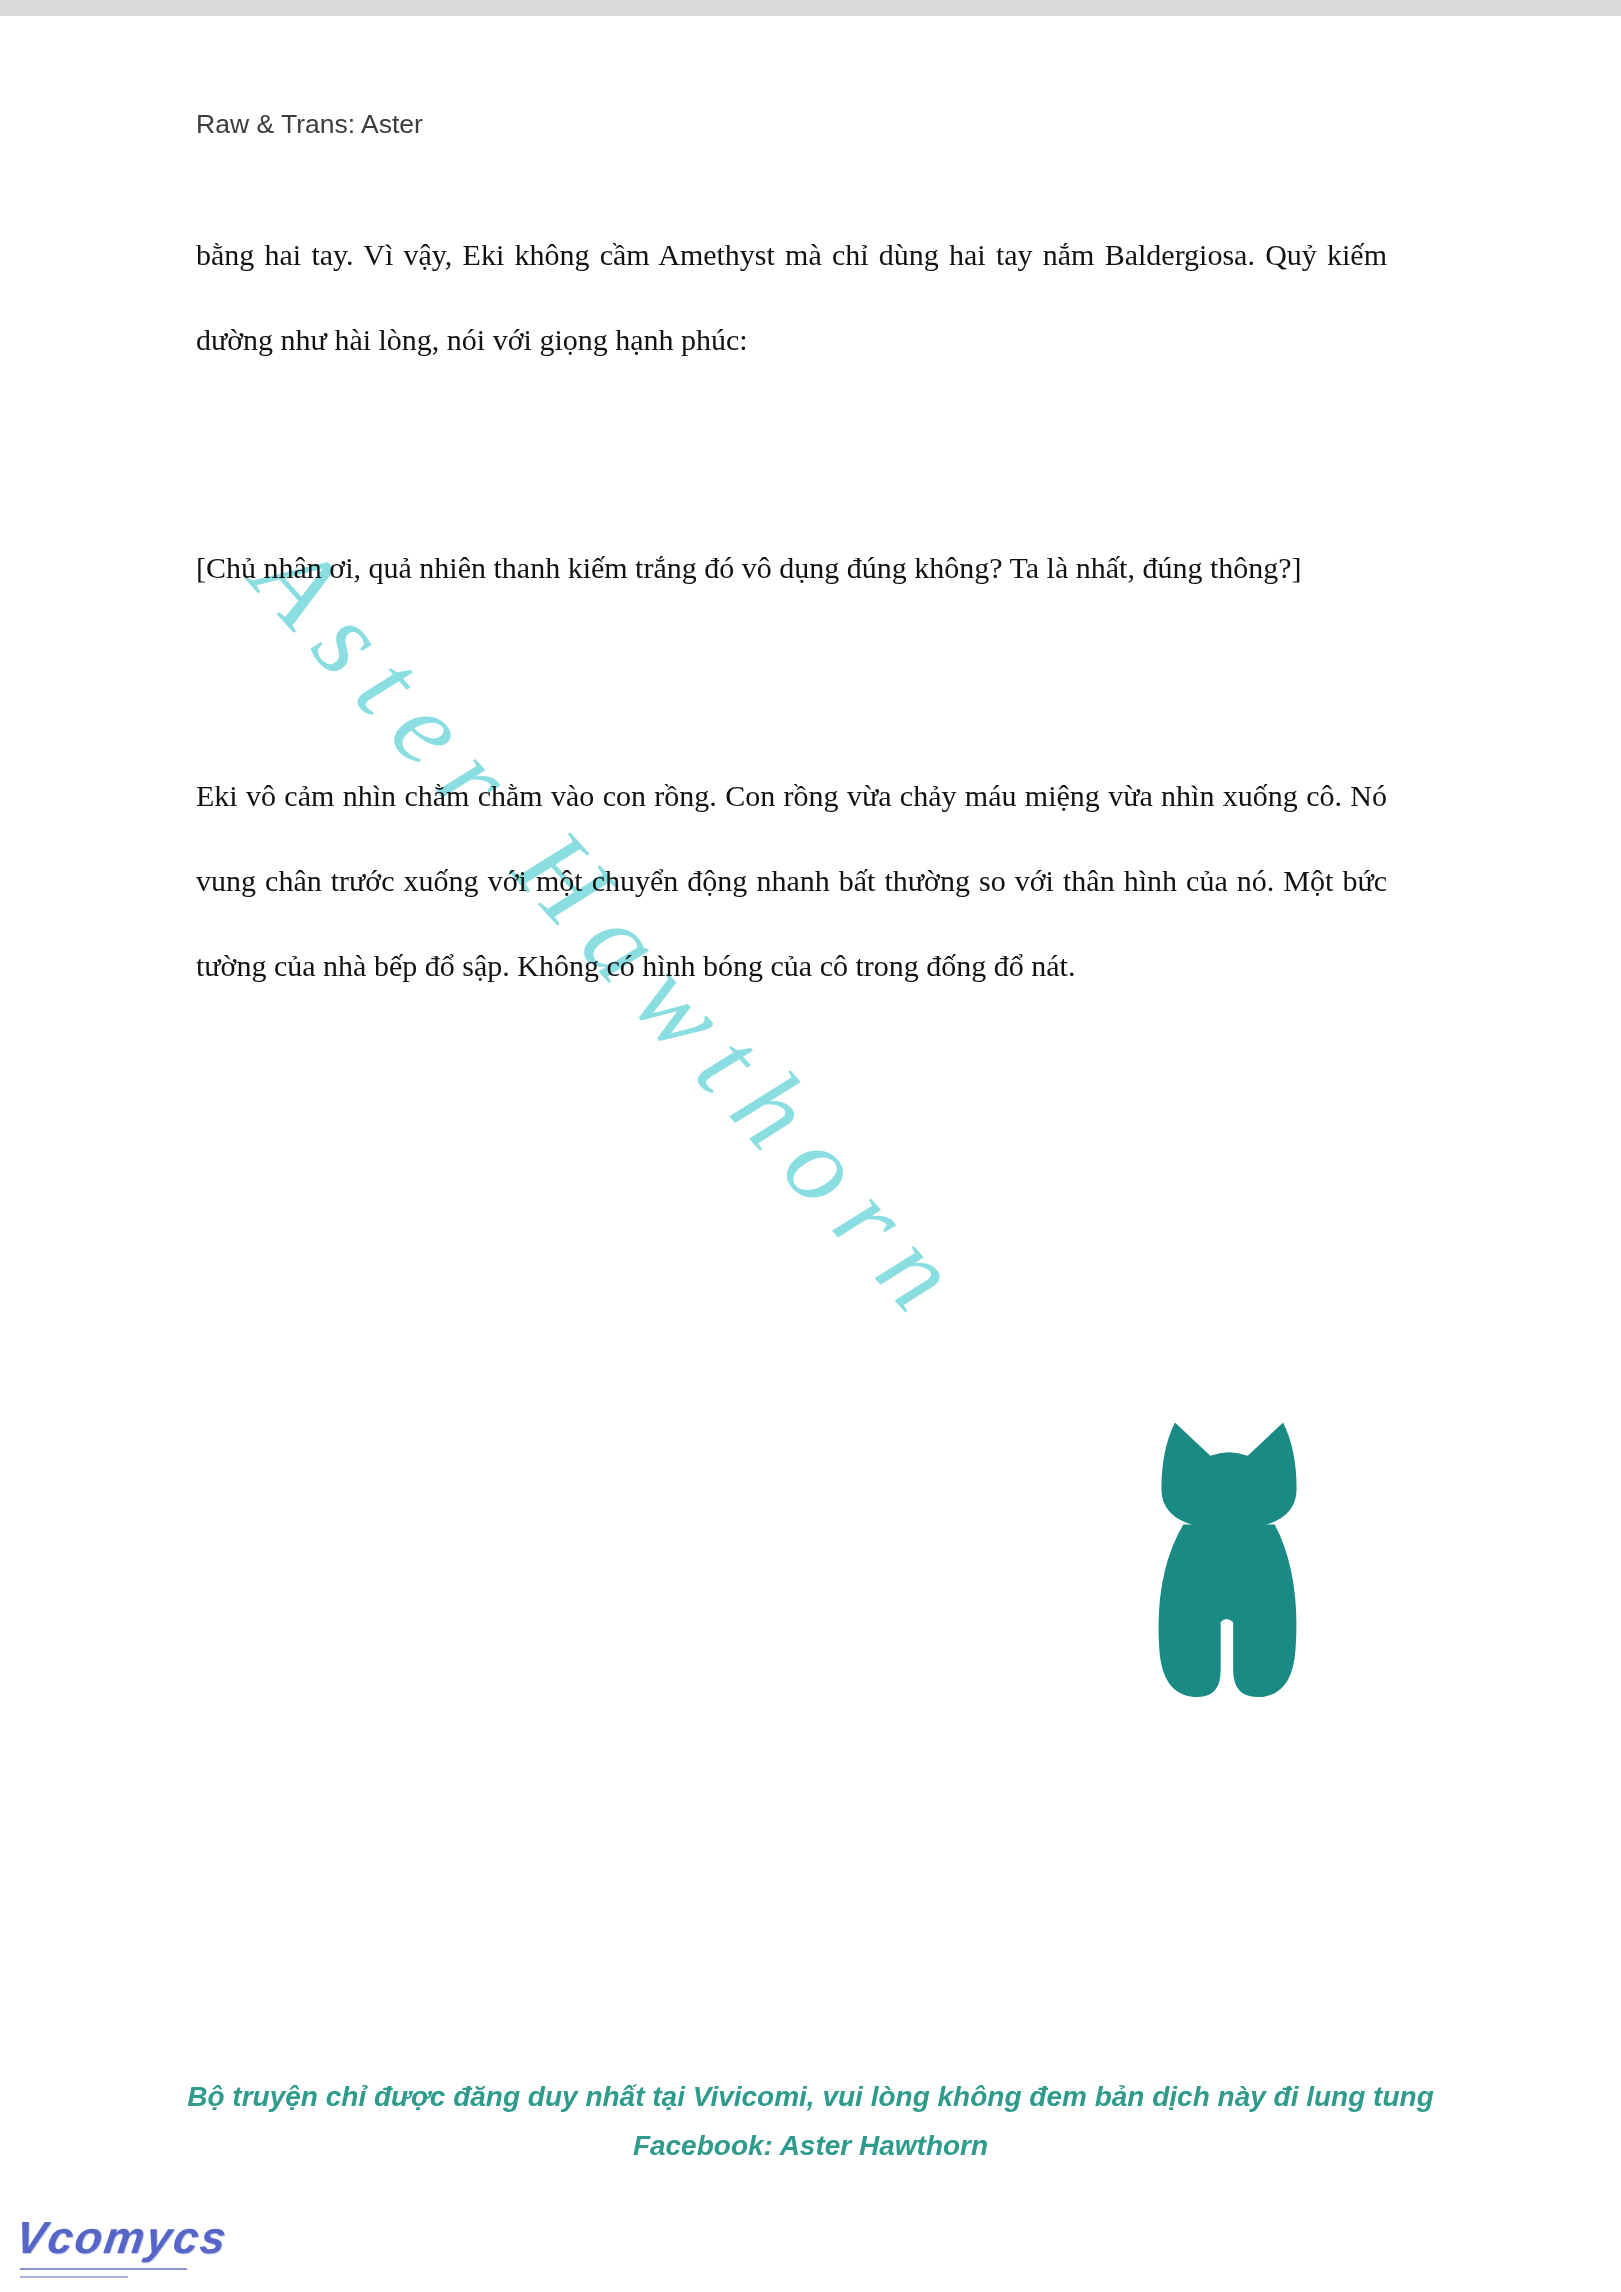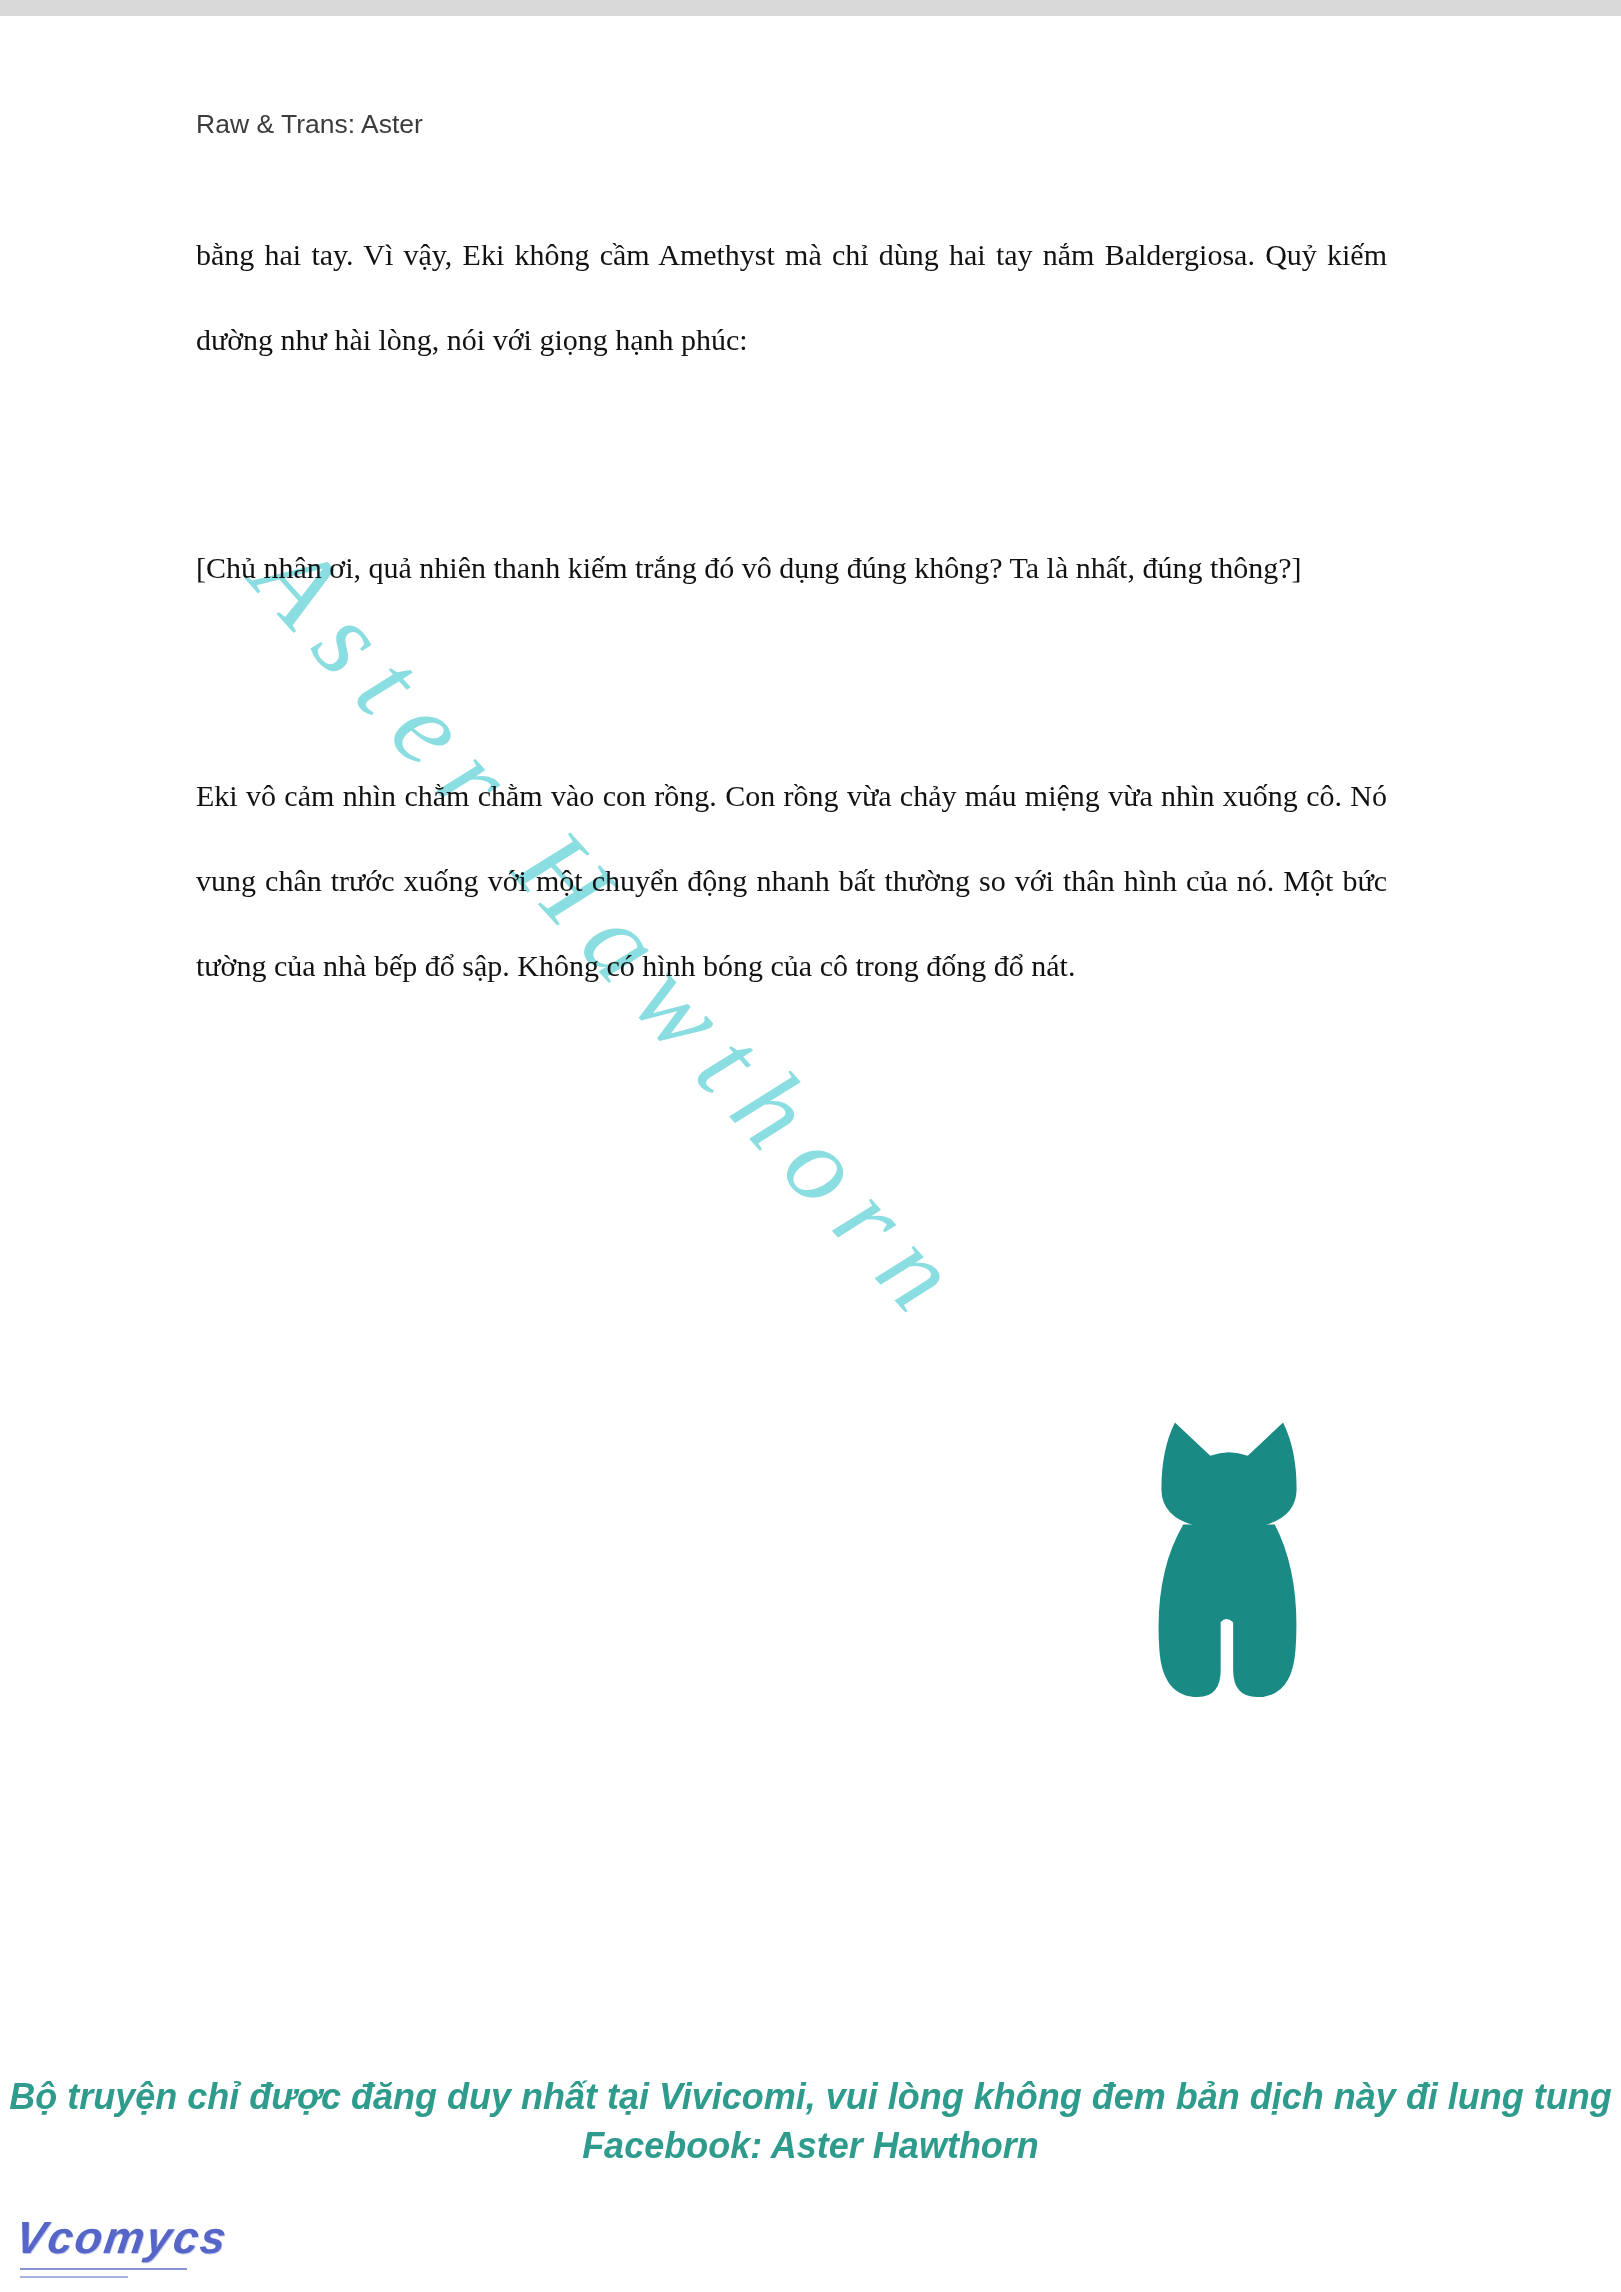--- a/index.html
+++ b/index.html
@@ -44,21 +44,21 @@
     position:absolute;left:1125px;top:1390px;
     width:208px;height:316px;
     z-index:0;
   }
   .footer-note{
     position:absolute;left:0;right:0;top:2056px;
     text-align:center;
     font-family:"Liberation Sans",sans-serif;
     font-style:italic;
     font-weight:bold;
-    font-size:36px;
+    font-size:28px;
     line-height:49px;
     color:var(--footer_text,#2e9b8d);
     z-index:2;
   }
   .logo-vcomycs{
     position:absolute;left:15.7px;top:2196px;
     font-family:"Liberation Sans",sans-serif;
     font-style:italic;
     font-weight:bold;
     font-size:45px;

